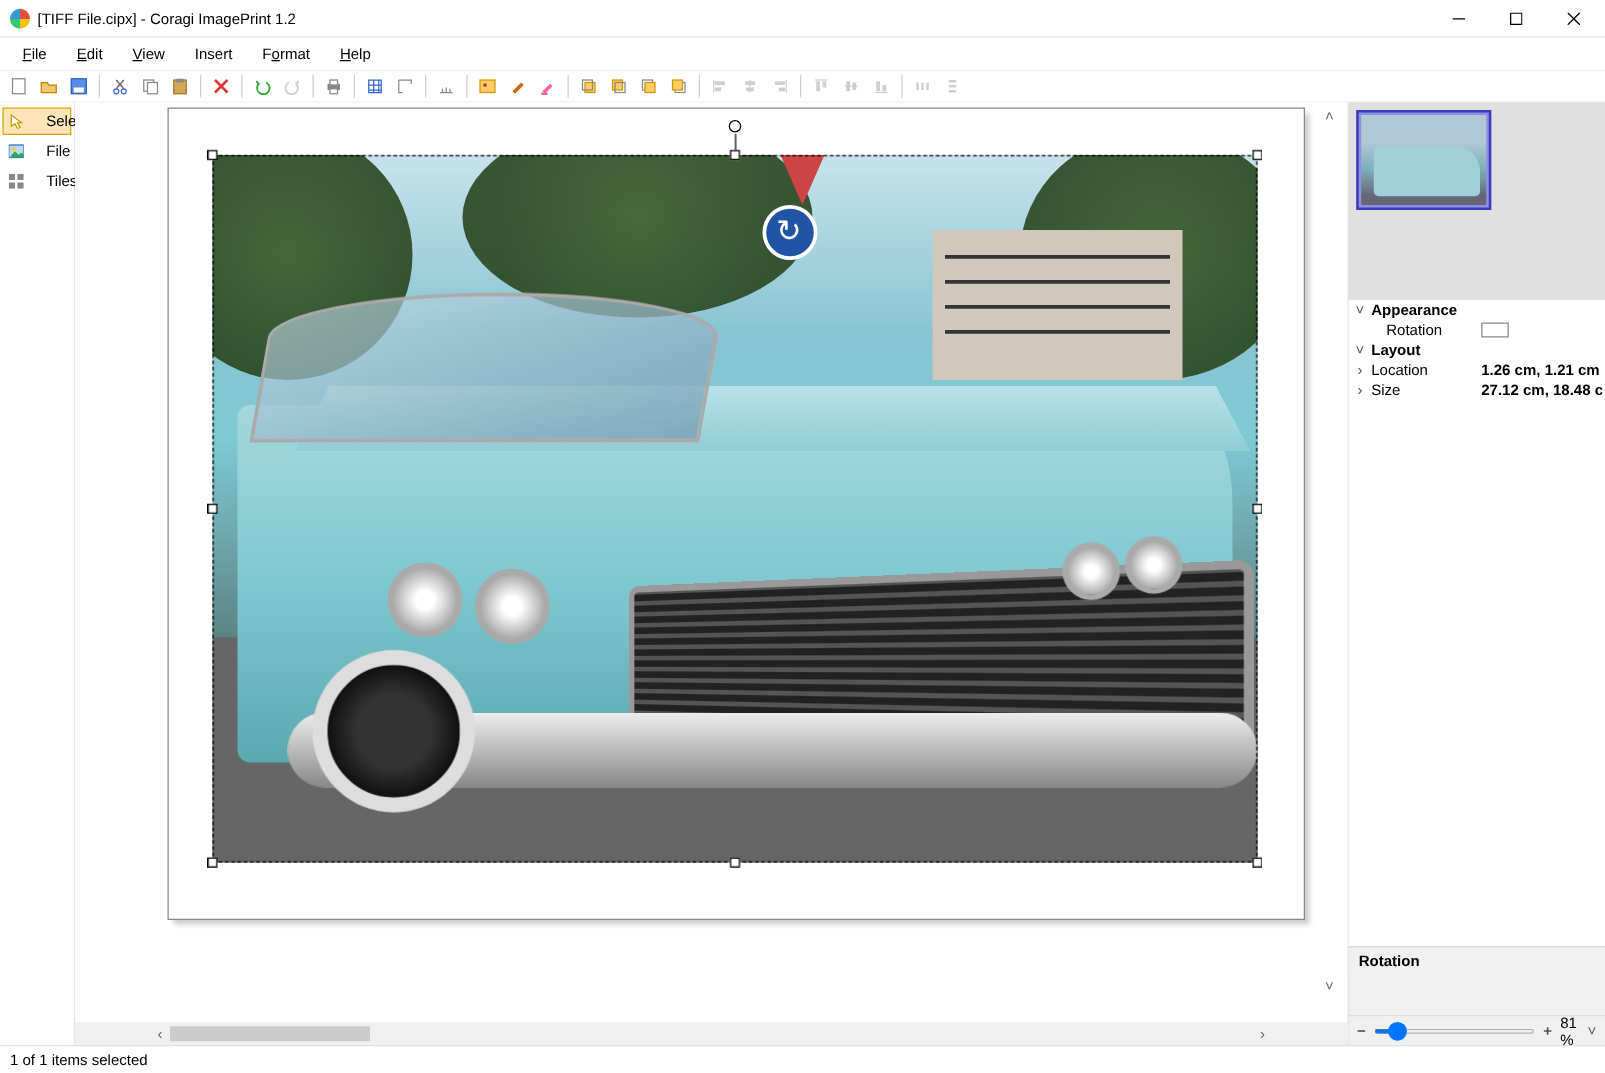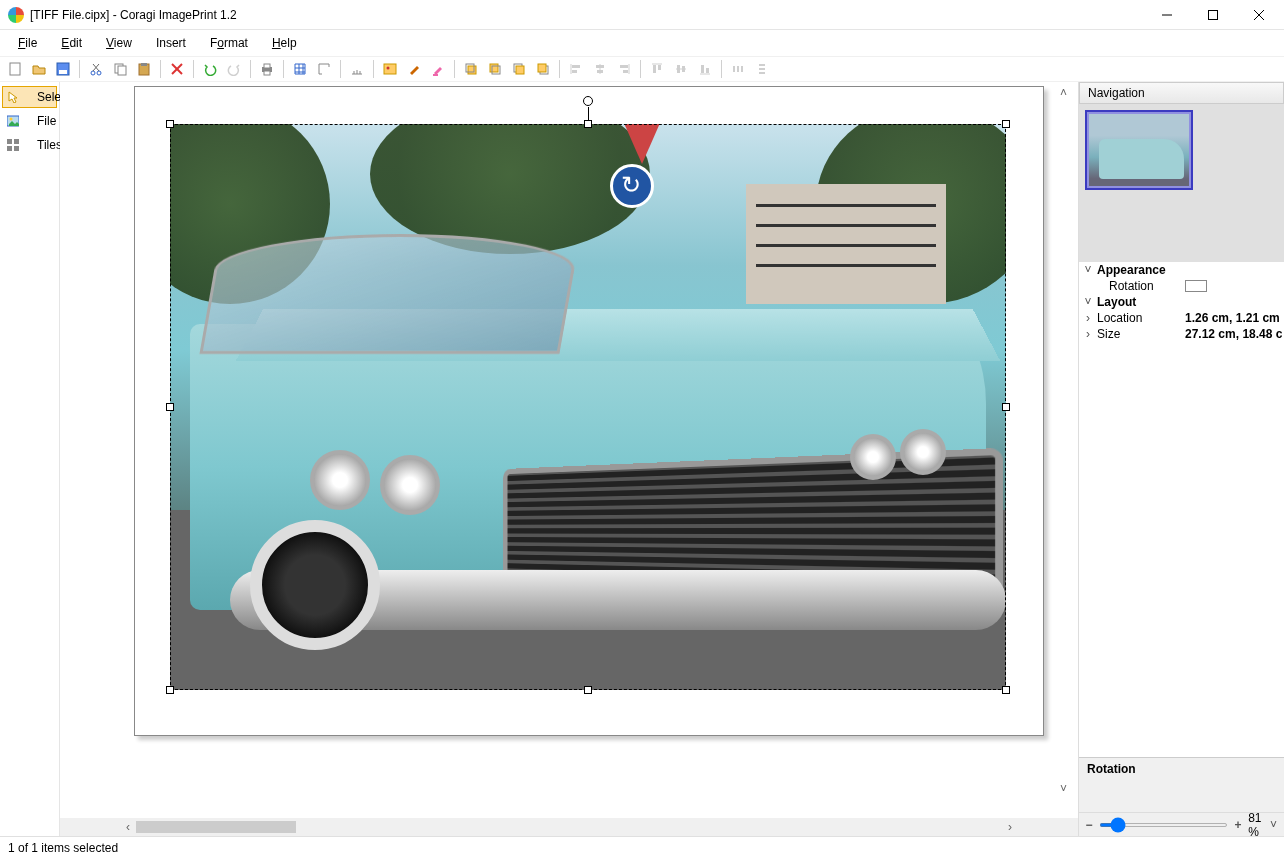--- a/index.html
+++ b/index.html
@@ -401,21 +401,20 @@
     <div class="hscroll">
       <div class="arrow">‹</div>
       <div class="track">
           <div class="thumb"></div>
         </div>
       <div class="arrow">›</div>
     </div>
   </div>
 
   <div class="rightpanel">
-    <div class="panel-header">Navigation</div>
     <div class="nav-body">
       <div class="thumb-frame">
         <div class="thumb-inner">
             <div class="thumb-car"></div>
           </div>
       </div>
     </div>
     <div class="prop-body">
       <div class="prop-row group">
         <span class="chev">˅</span>

